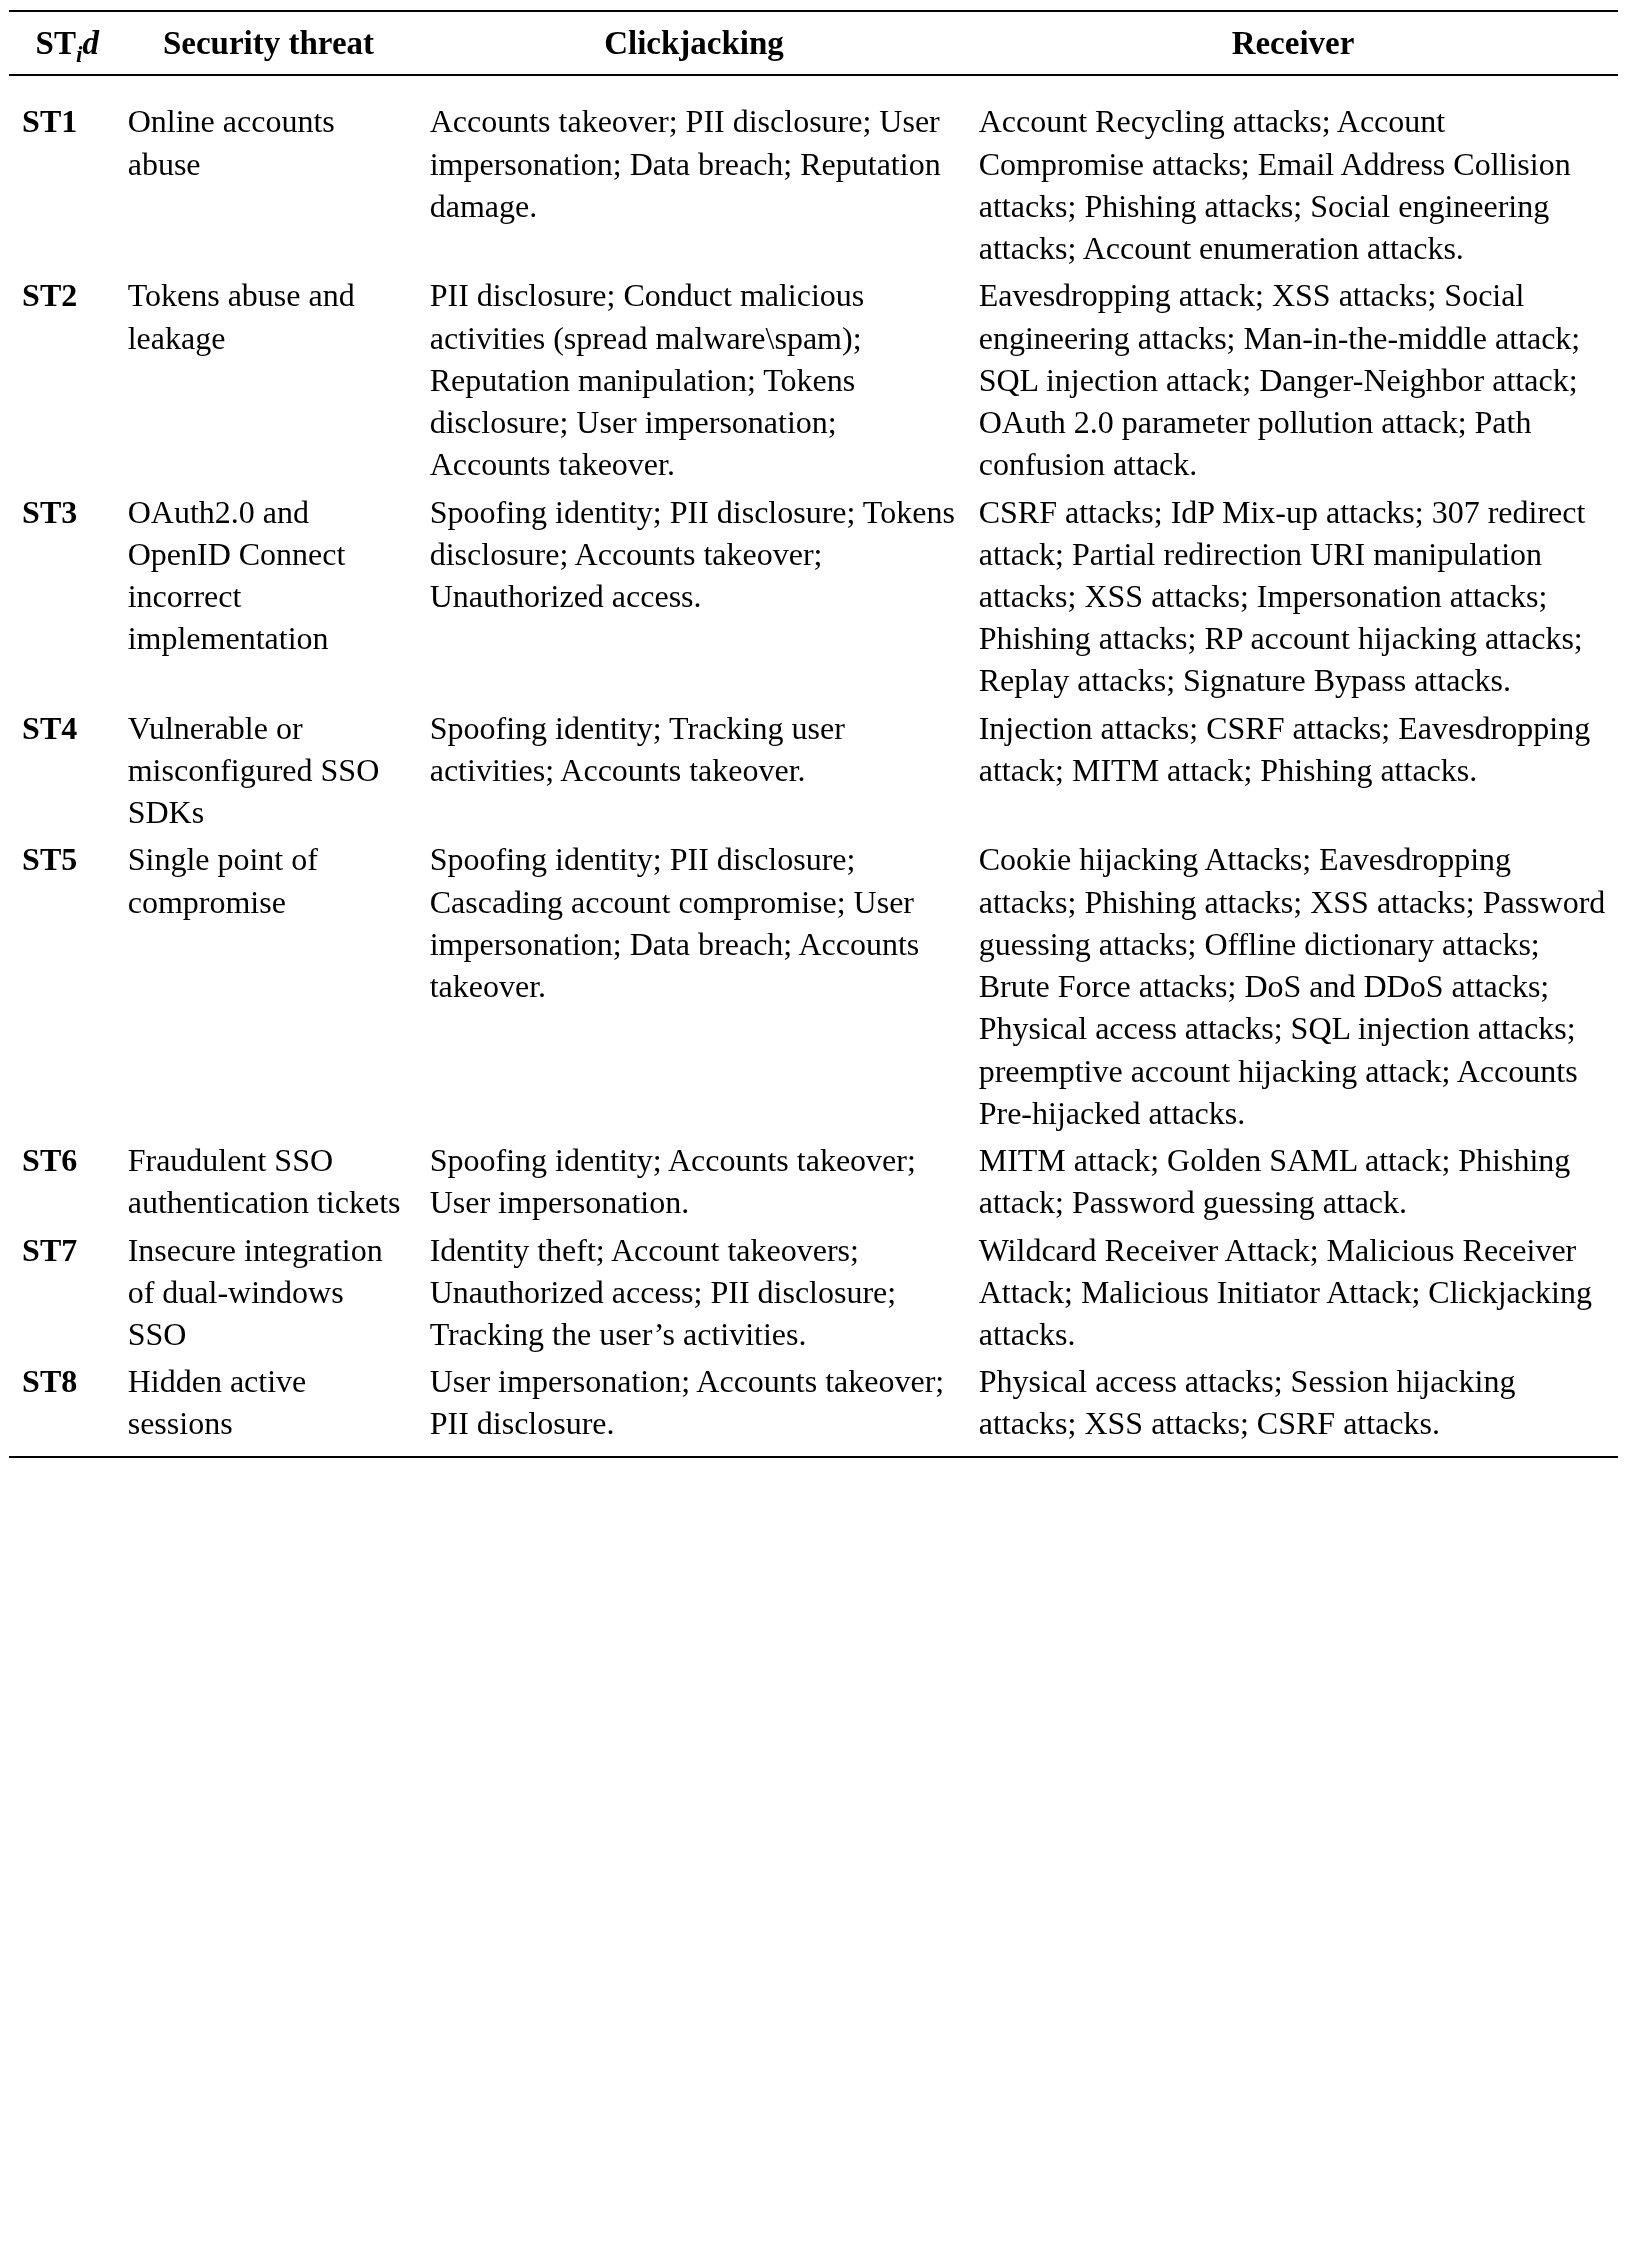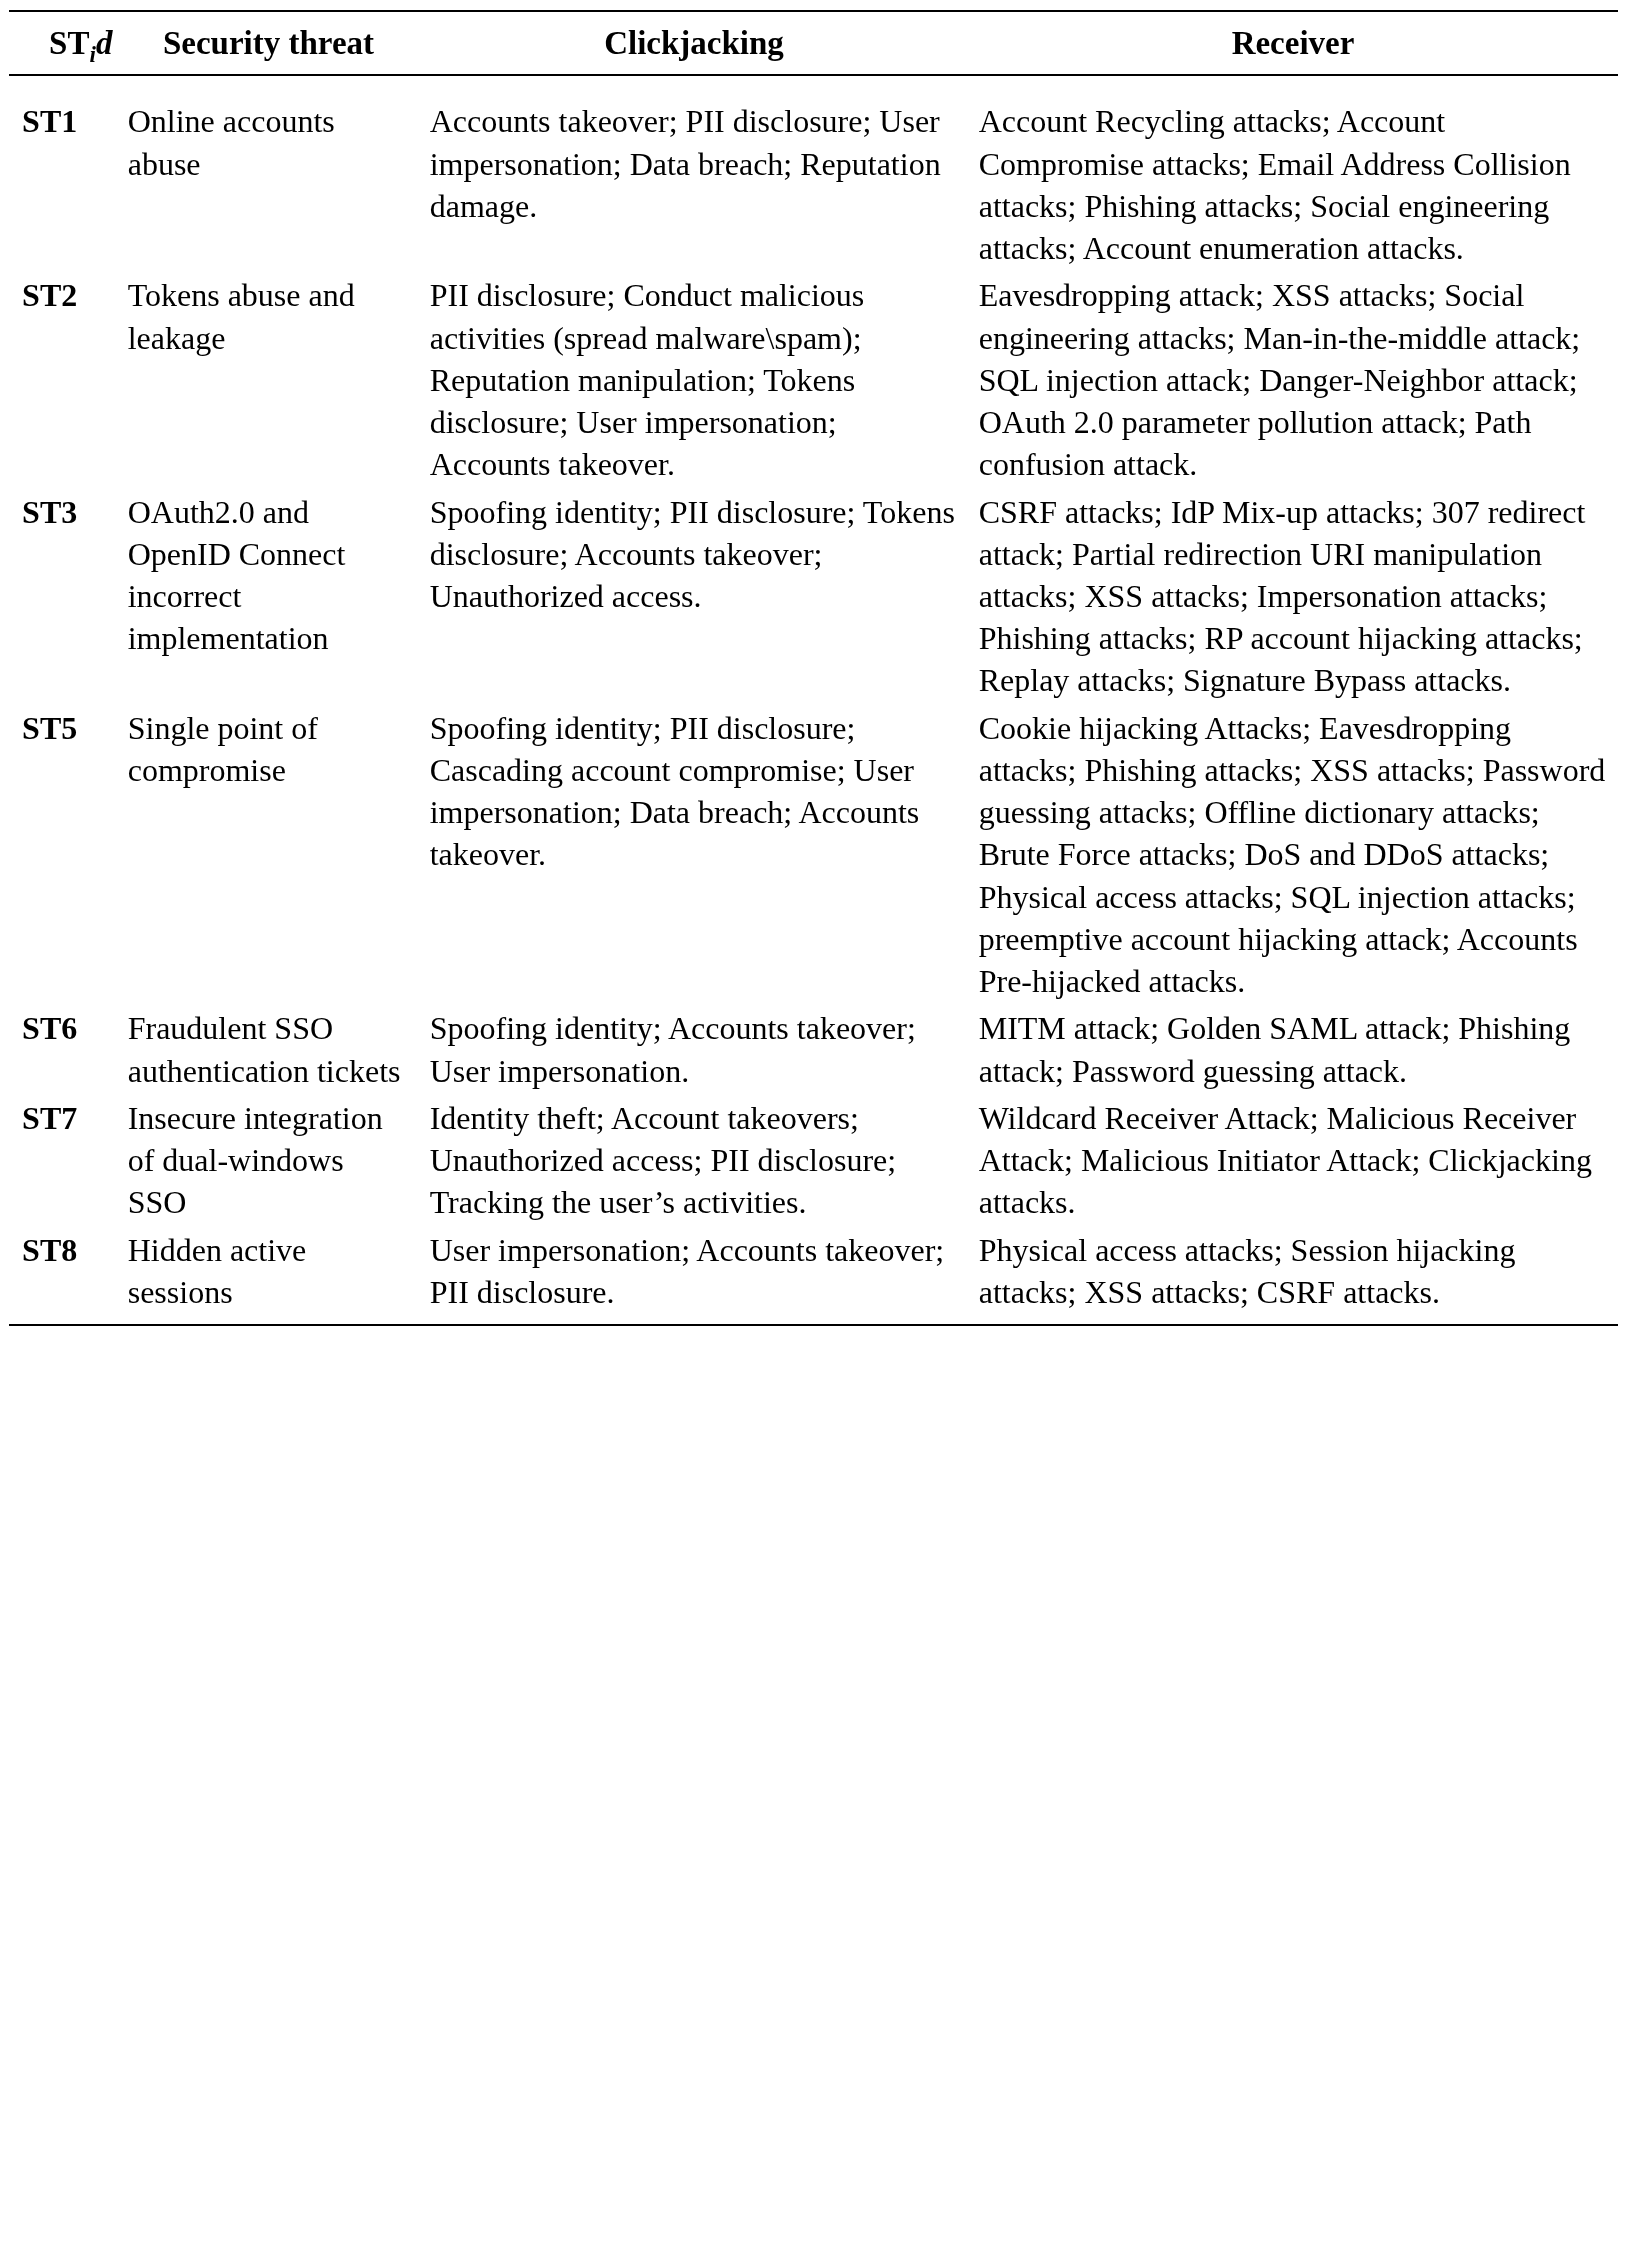--- a/index.html
+++ b/index.html
@@ -34,21 +34,21 @@
     border-bottom: 2.5px solid #000;
   }
   table.threats thead th {
     border-bottom: 2.5px solid #000;
     font-weight: bold;
     font-size: 33px;
     padding: 10.2px 5.1px 8.5px 5.1px;
     vertical-align: bottom;
   }
   table.threats thead th.col-id {
-    text-align: right;
+    text-align: center;
     padding-left: 13.6px;
   }
   table.threats thead th .sub-i {
     font-style: italic;
     font-size: 70%;
     vertical-align: sub;
     line-height: 0;
   }
   table.threats thead th .var-d {
     font-style: italic;
@@ -105,20 +105,26 @@
         <td class="cell-implications">PII disclosure; Conduct malicious activities (spread malware\spam); Reputation manipulation; Tokens disclosure; User impersonation; Accounts takeover.</td>
         <td class="cell-attacks">Eavesdropping attack; XSS attacks; Social engineering attacks; Man-in-the-middle attack; SQL injection attack; Danger-Neighbor attack; OAuth 2.0 parameter pollution attack; Path confusion attack.</td>
       </tr>
       <tr>
         <td class="cell-id">ST3</td>
         <td class="cell-threat">OAuth2.0 and OpenID Connect incorrect implementation</td>
         <td class="cell-implications">Spoofing identity; PII disclosure; Tokens disclosure; Accounts takeover; Unauthorized access.</td>
         <td class="cell-attacks">CSRF attacks; IdP Mix-up attacks; 307 redirect attack; Partial redirection URI manipulation attacks; XSS attacks; Impersonation attacks; Phishing attacks; RP account hijacking attacks; Replay attacks; Signature Bypass attacks.</td>
       </tr>
       <tr>
+        <td class="cell-id">ST4</td>
+        <td class="cell-threat">Vulnerable or misconfigured SSO SDKs</td>
+        <td class="cell-implications">Spoofing identity; Tracking user activities; Accounts takeover.</td>
+        <td class="cell-attacks">Injection attacks; CSRF attacks; Eavesdropping attack; MITM attack; Phishing attacks.</td>
+      </tr>
+      <tr>
         <td class="cell-id">ST5</td>
         <td class="cell-threat">Single point of compromise</td>
         <td class="cell-implications">Spoofing identity; PII disclosure; Cascading account compromise; User impersonation; Data breach; Accounts takeover.</td>
         <td class="cell-attacks">Cookie hijacking Attacks; Eavesdropping attacks; Phishing attacks; XSS attacks; Password guessing attacks; Offline dictionary attacks; Brute Force attacks; DoS and DDoS attacks; Physical access attacks; SQL injection attacks; preemptive account hijacking attack; Accounts Pre-hijacked attacks.</td>
       </tr>
       <tr>
         <td class="cell-id">ST6</td>
         <td class="cell-threat">Fraudulent SSO authentication tickets</td>
         <td class="cell-implications">Spoofing identity; Accounts takeover; User impersonation.</td>
         <td class="cell-attacks">MITM attack; Golden SAML attack; Phishing attack; Password guessing attack.</td>

